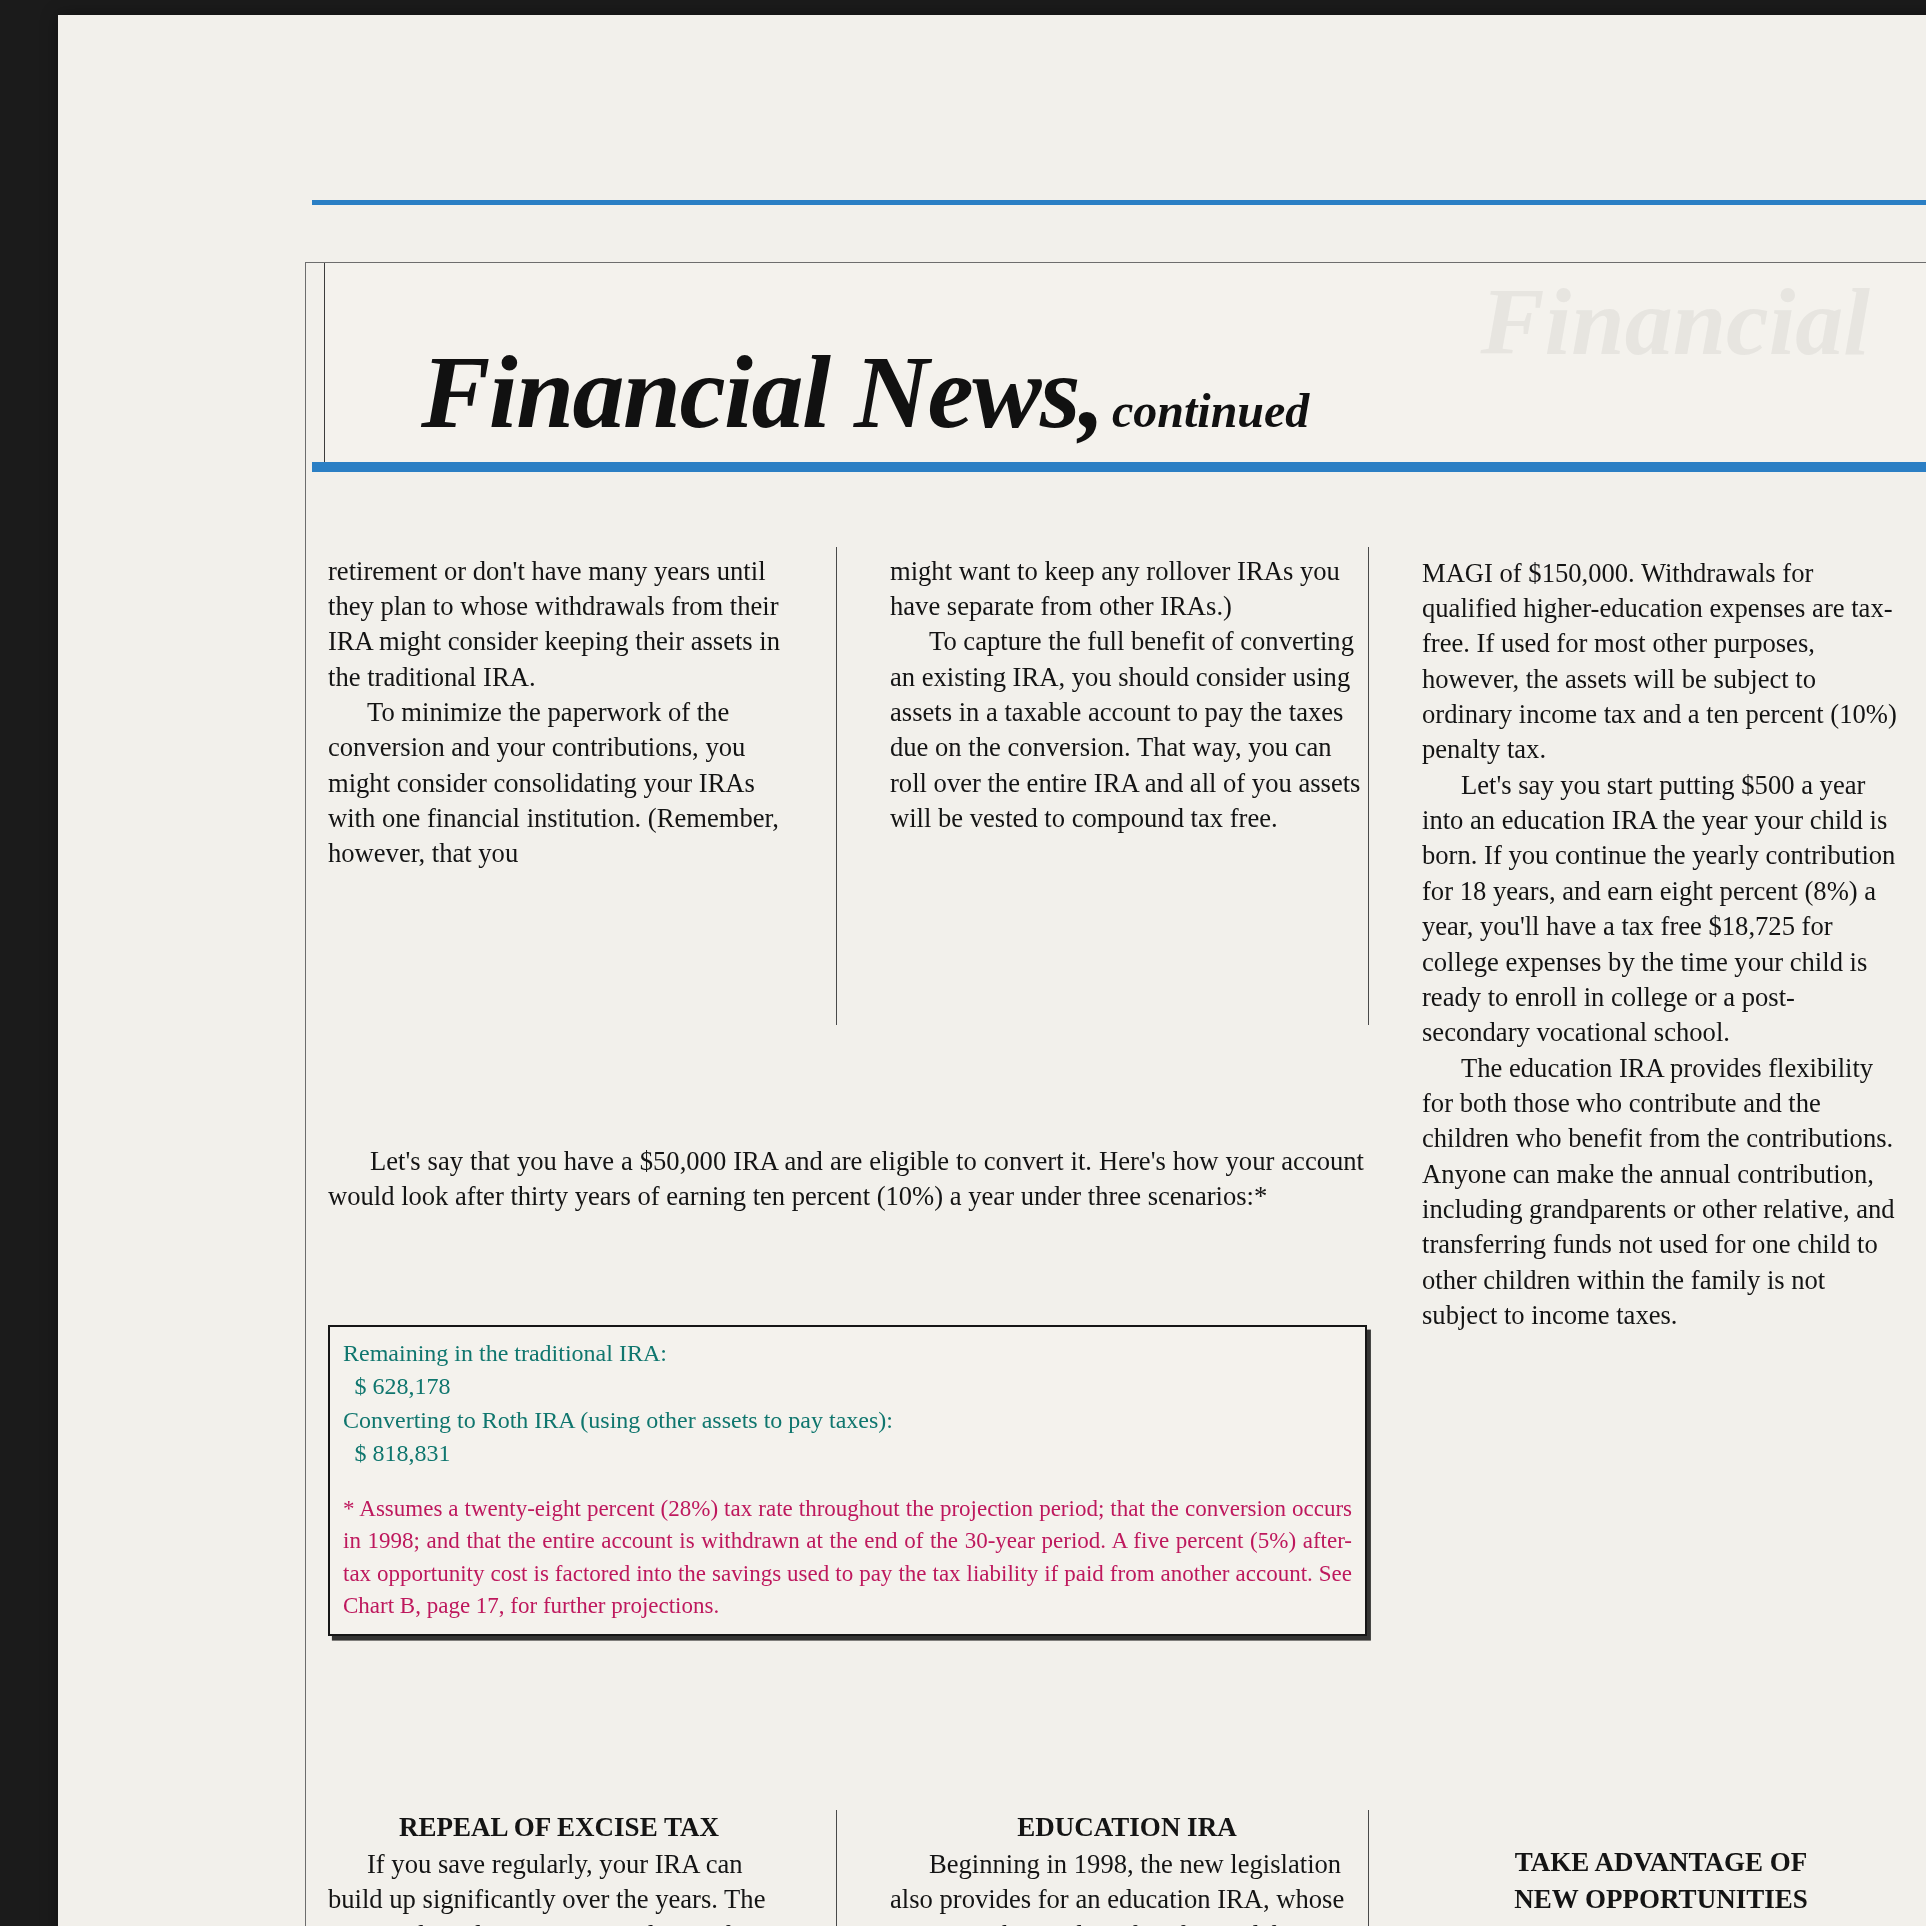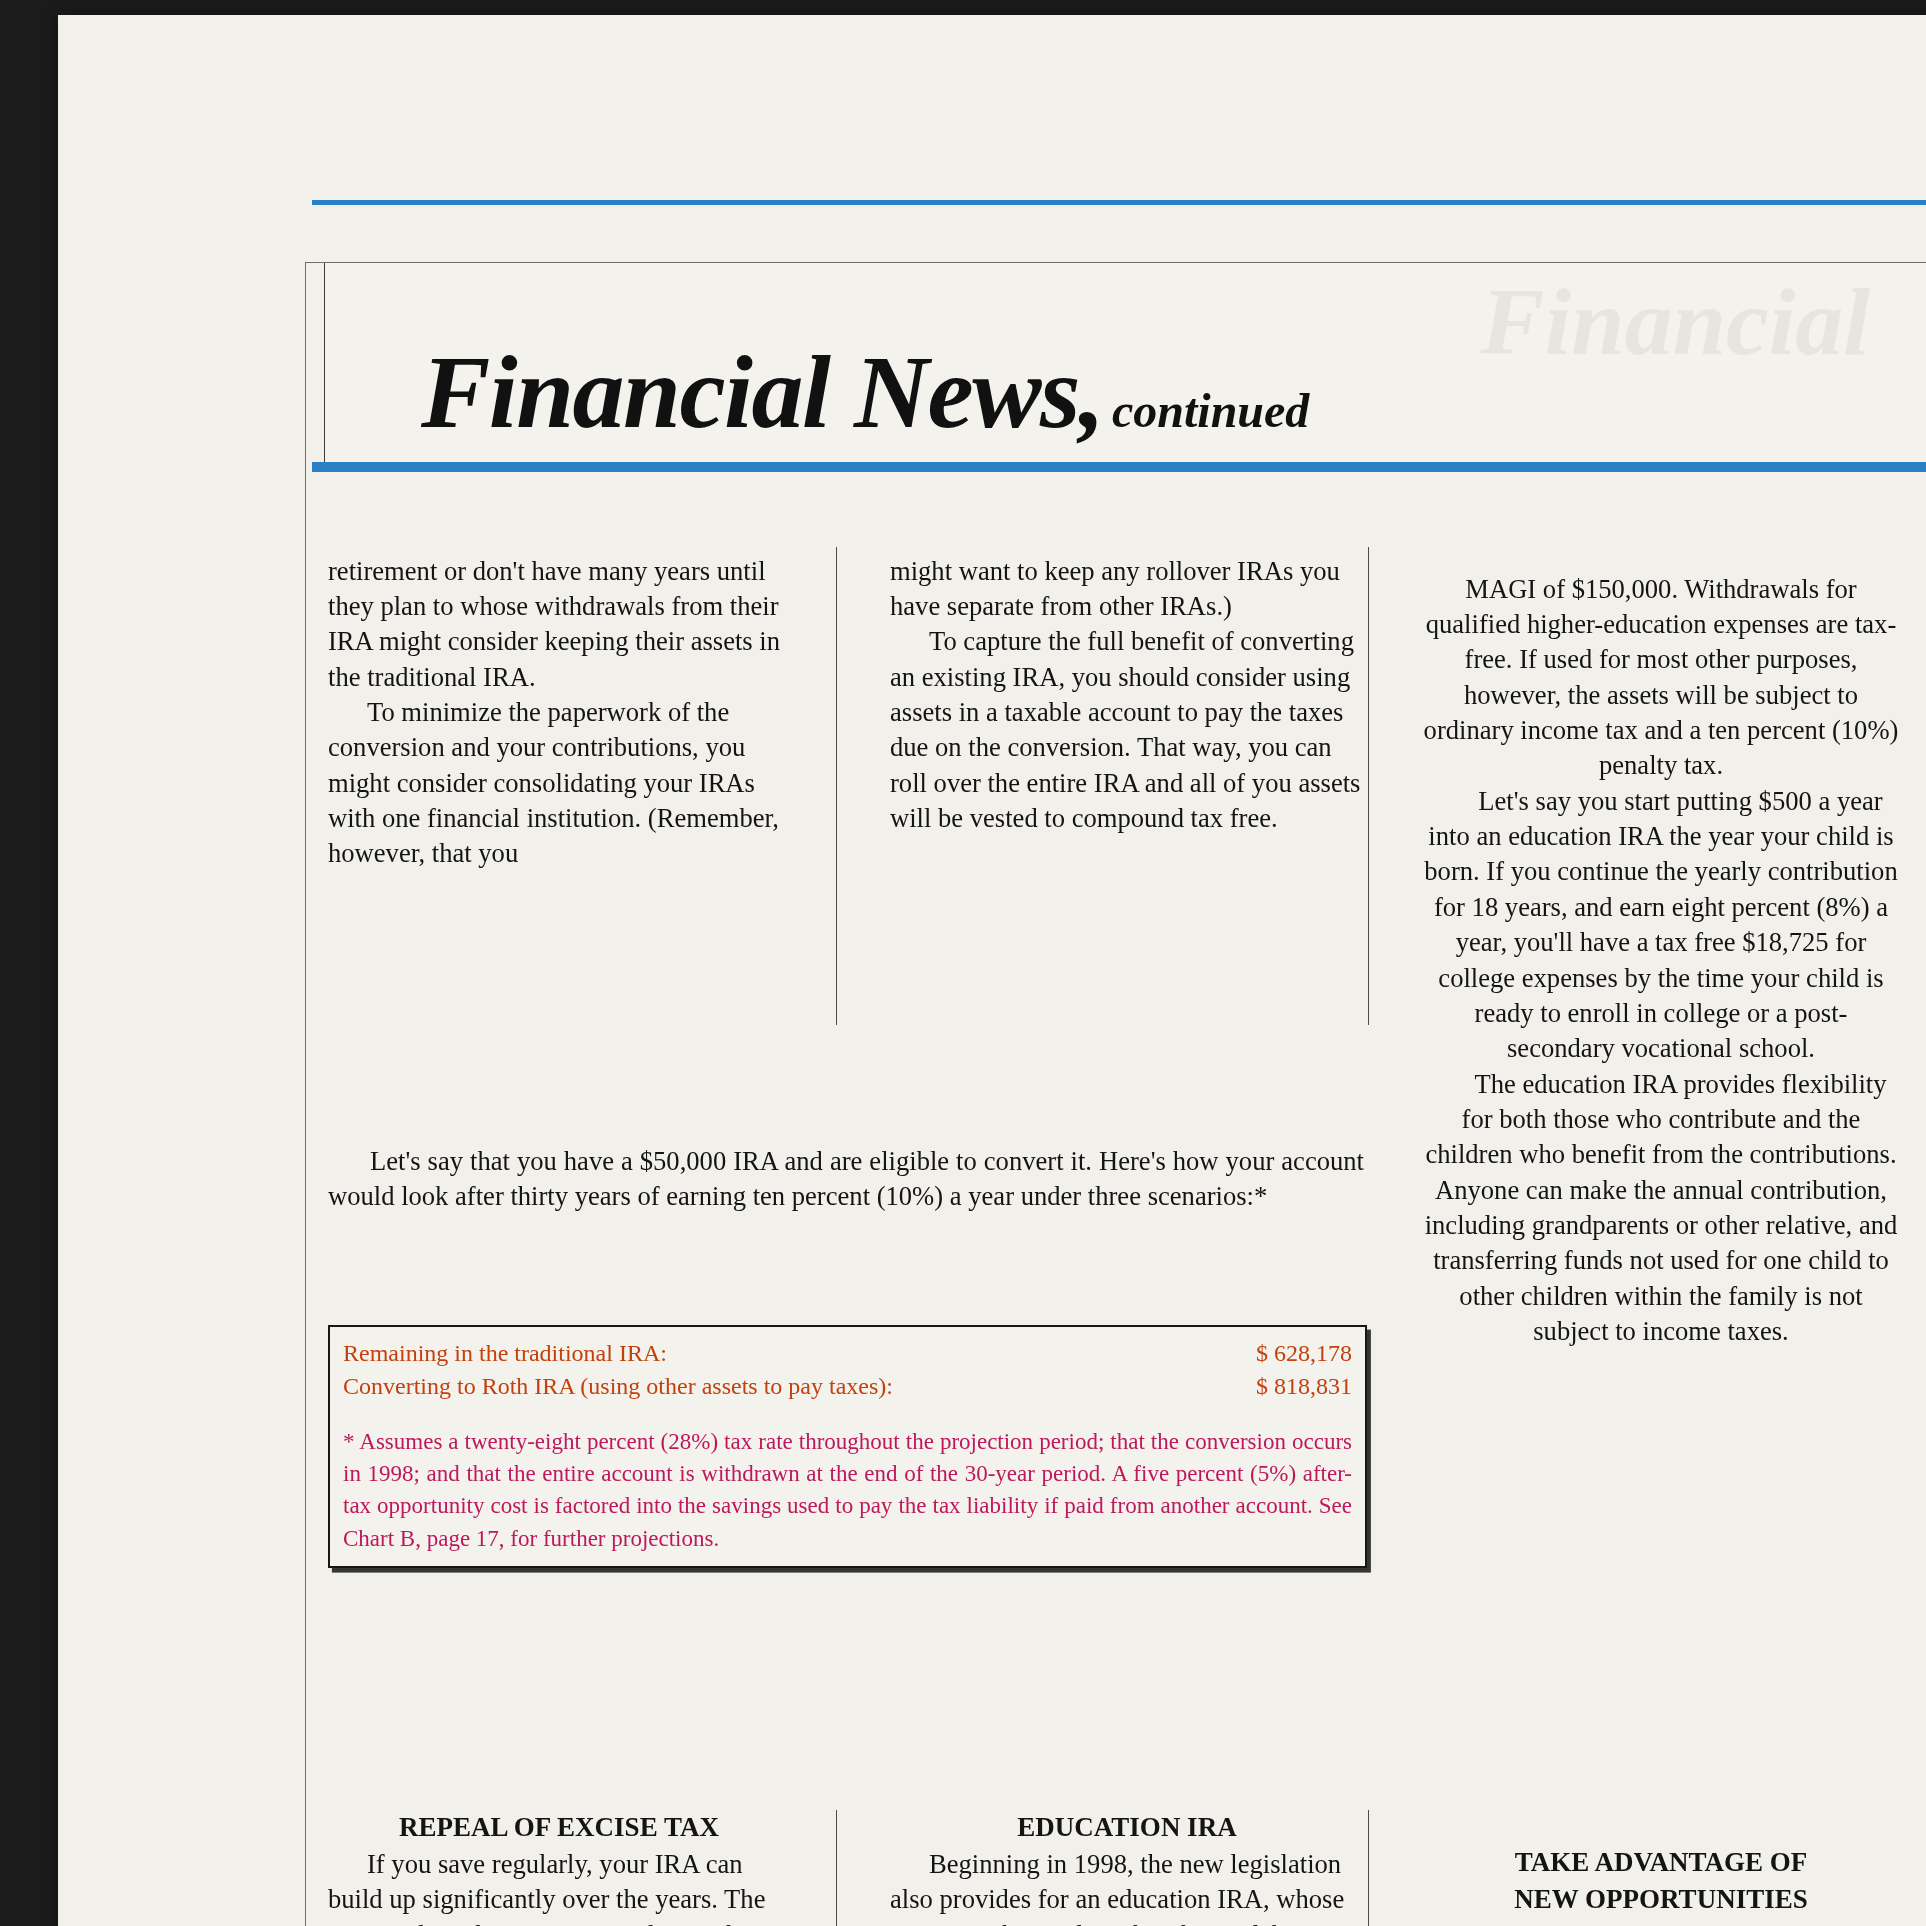--- a/index.html
+++ b/index.html
@@ -118,21 +118,21 @@
     text-indent: 39px;
   }
   .vrule {
     position: absolute;
     background: #4a4a4a;
     width: 1.2px;
   }
 
   .colA { left: 270px;  top: 539px; width: 462px; }
   .colB { left: 832px; top: 539px; width: 474px; }
-  .colC { left: 1364px; top: 557px; width: 478px; text-align: center; }
+  .colC { left: 1364px; top: 541px; width: 478px; }
 
   .rule1 { left: 778px; top: 532px; height: 478px; }
   .rule2 { left: 1310px; top: 532px; height: 478px; }
 
   
   .fullwidth {
     position: absolute;
     left: 270px;
     top: 1129px;
     width: 1036px;
@@ -153,21 +153,22 @@
     border: 2.3px solid #161616;
     background: #f4f2ed;
     padding: 10px 13px 11.6px 13px;
     box-shadow: 3.9px 4.6px 0 rgba(20,20,20,0.85);
   }
   .box-row {
     display: flex;
     justify-content: space-between;
     font-size: 24px;
     line-height: 1.40;
-    color: #c2410c;
+    color: #0f766e;
+    flex-direction: column;
   }
   .box-row .label { white-space: nowrap; }
   .box-row .value { white-space: nowrap; padding-left: 11.6px; }
   .box-note {
     margin-top: 22.3px;
     font-size: 23px;
     line-height: 1.40;
     color: #be185d;
     text-align: justify;
   }

